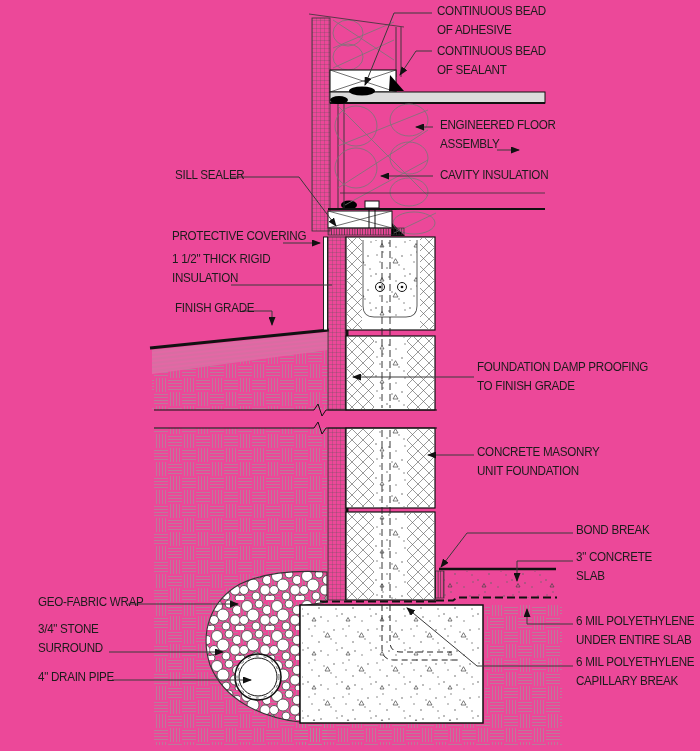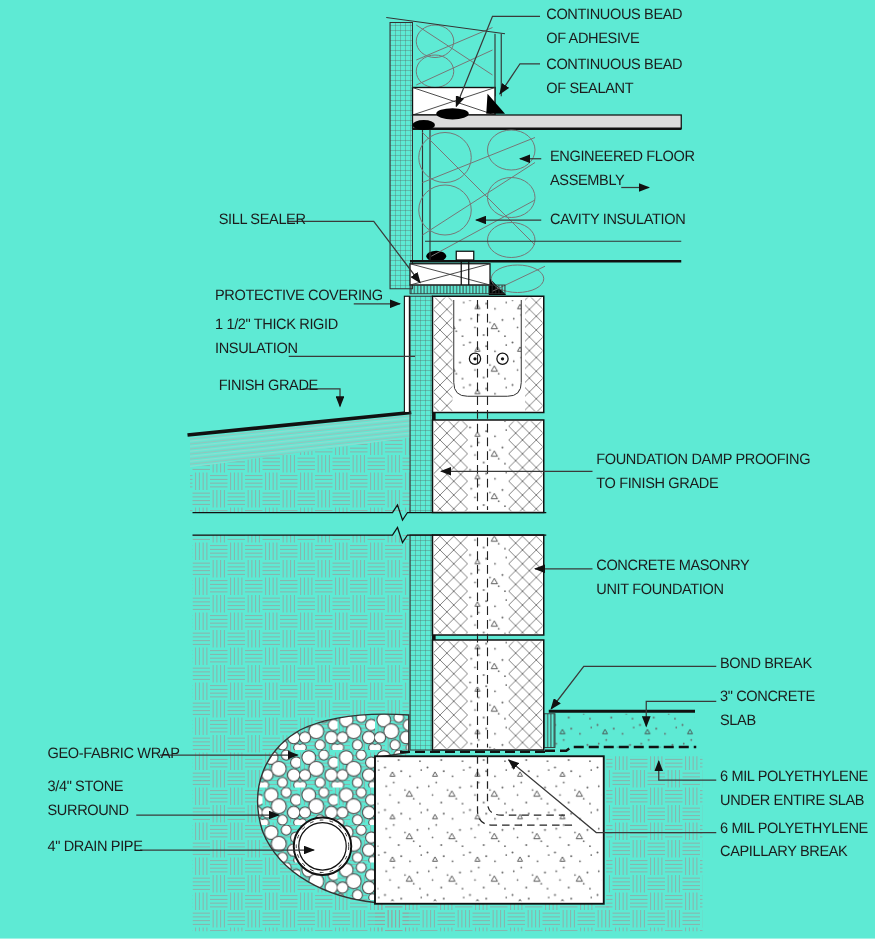--- a/index.html
+++ b/index.html
@@ -1,16 +1,16 @@
 <!DOCTYPE html>
 <html><head>
 <meta charset="utf-8">
 <style>
   html,body{margin:0;padding:0;background:#fff;}
-  #stage{position:relative;width:700px;height:751px;background:#5eead4;overflow:hidden;
+  #stage{position:relative;width:700px;height:751px;background:#ec4899;overflow:hidden;
          font-family:"Liberation Sans", sans-serif;}
   #drawing{position:absolute;left:0;top:0;}
   .lbl{position:absolute;font-size:12px;line-height:19px;color:#1c1c1c;
        letter-spacing:-0.3px;white-space:pre-line;transform:scaleX(.97);
        transform-origin:left top;}
 </style>
 </head>
 <body>
 
 <div id="stage">

